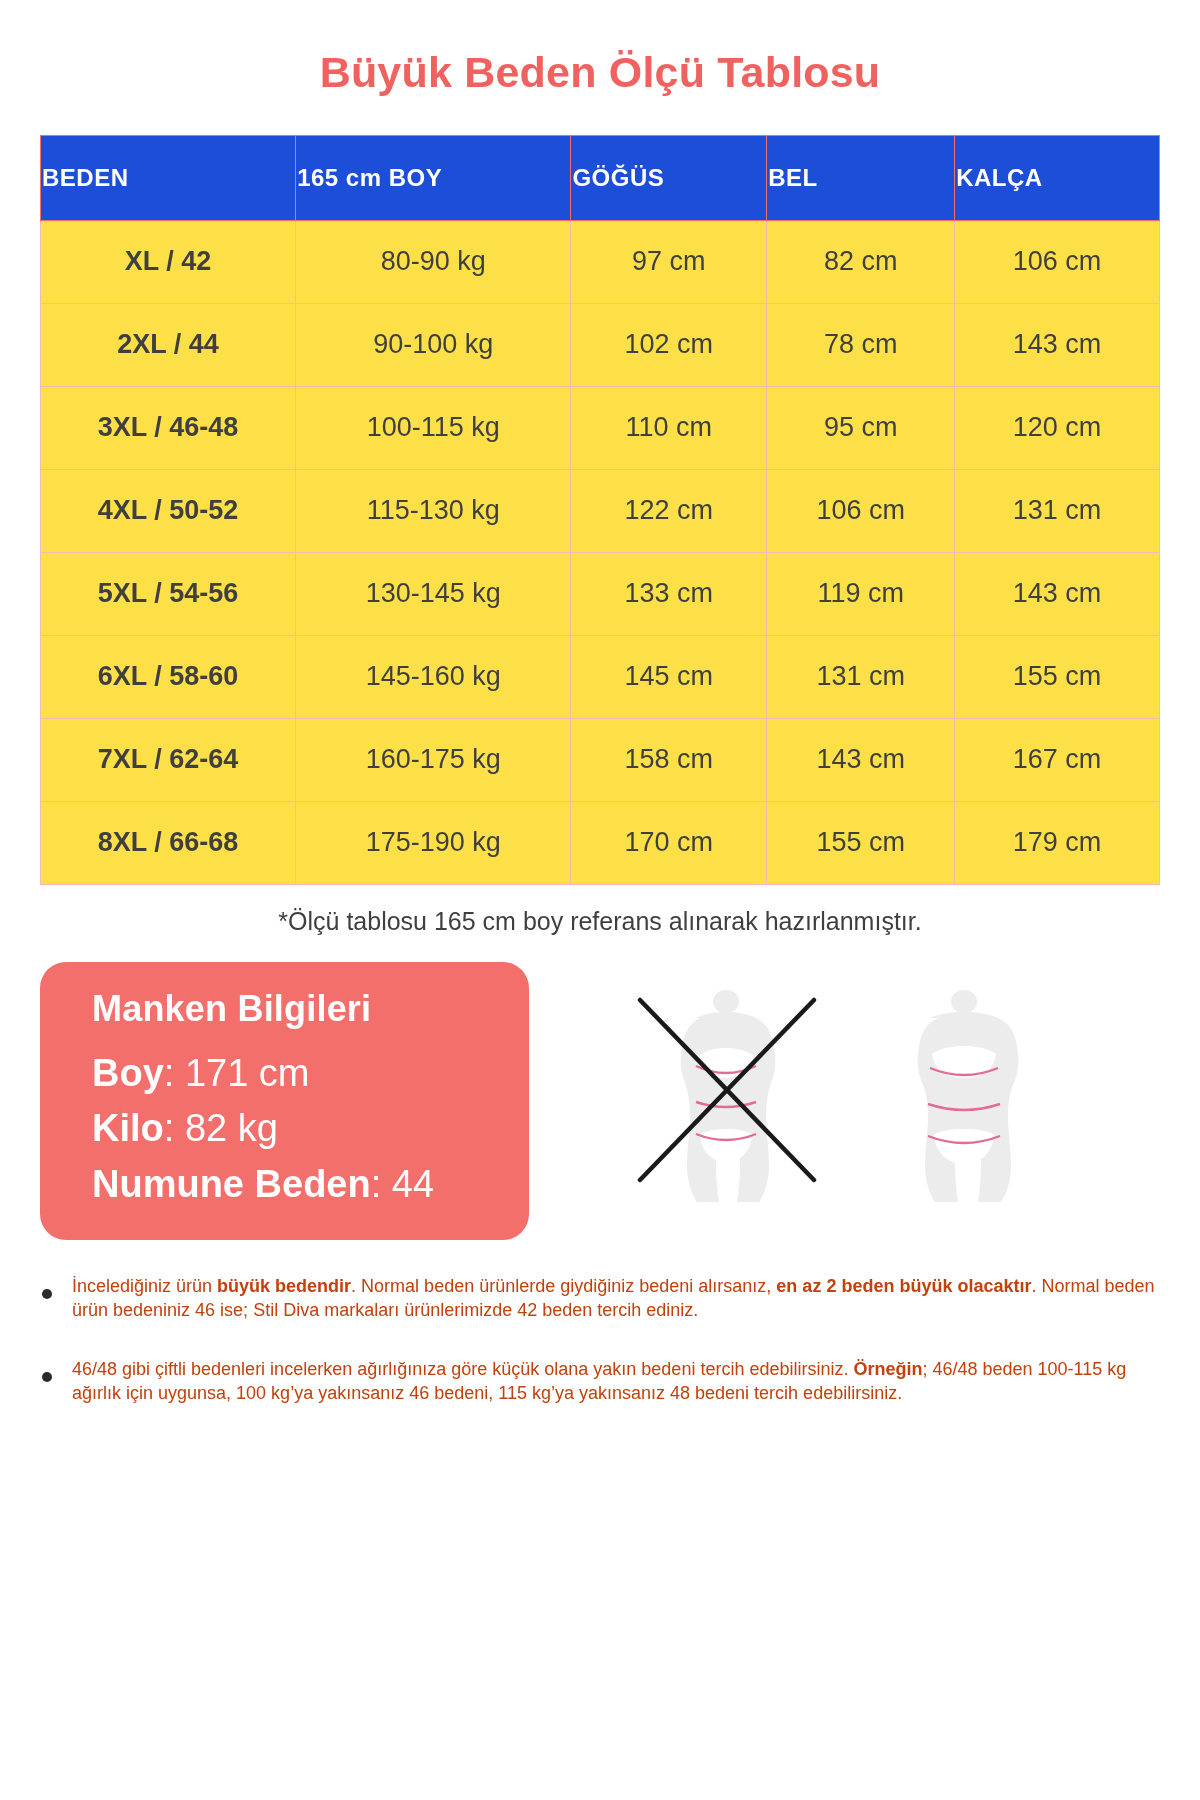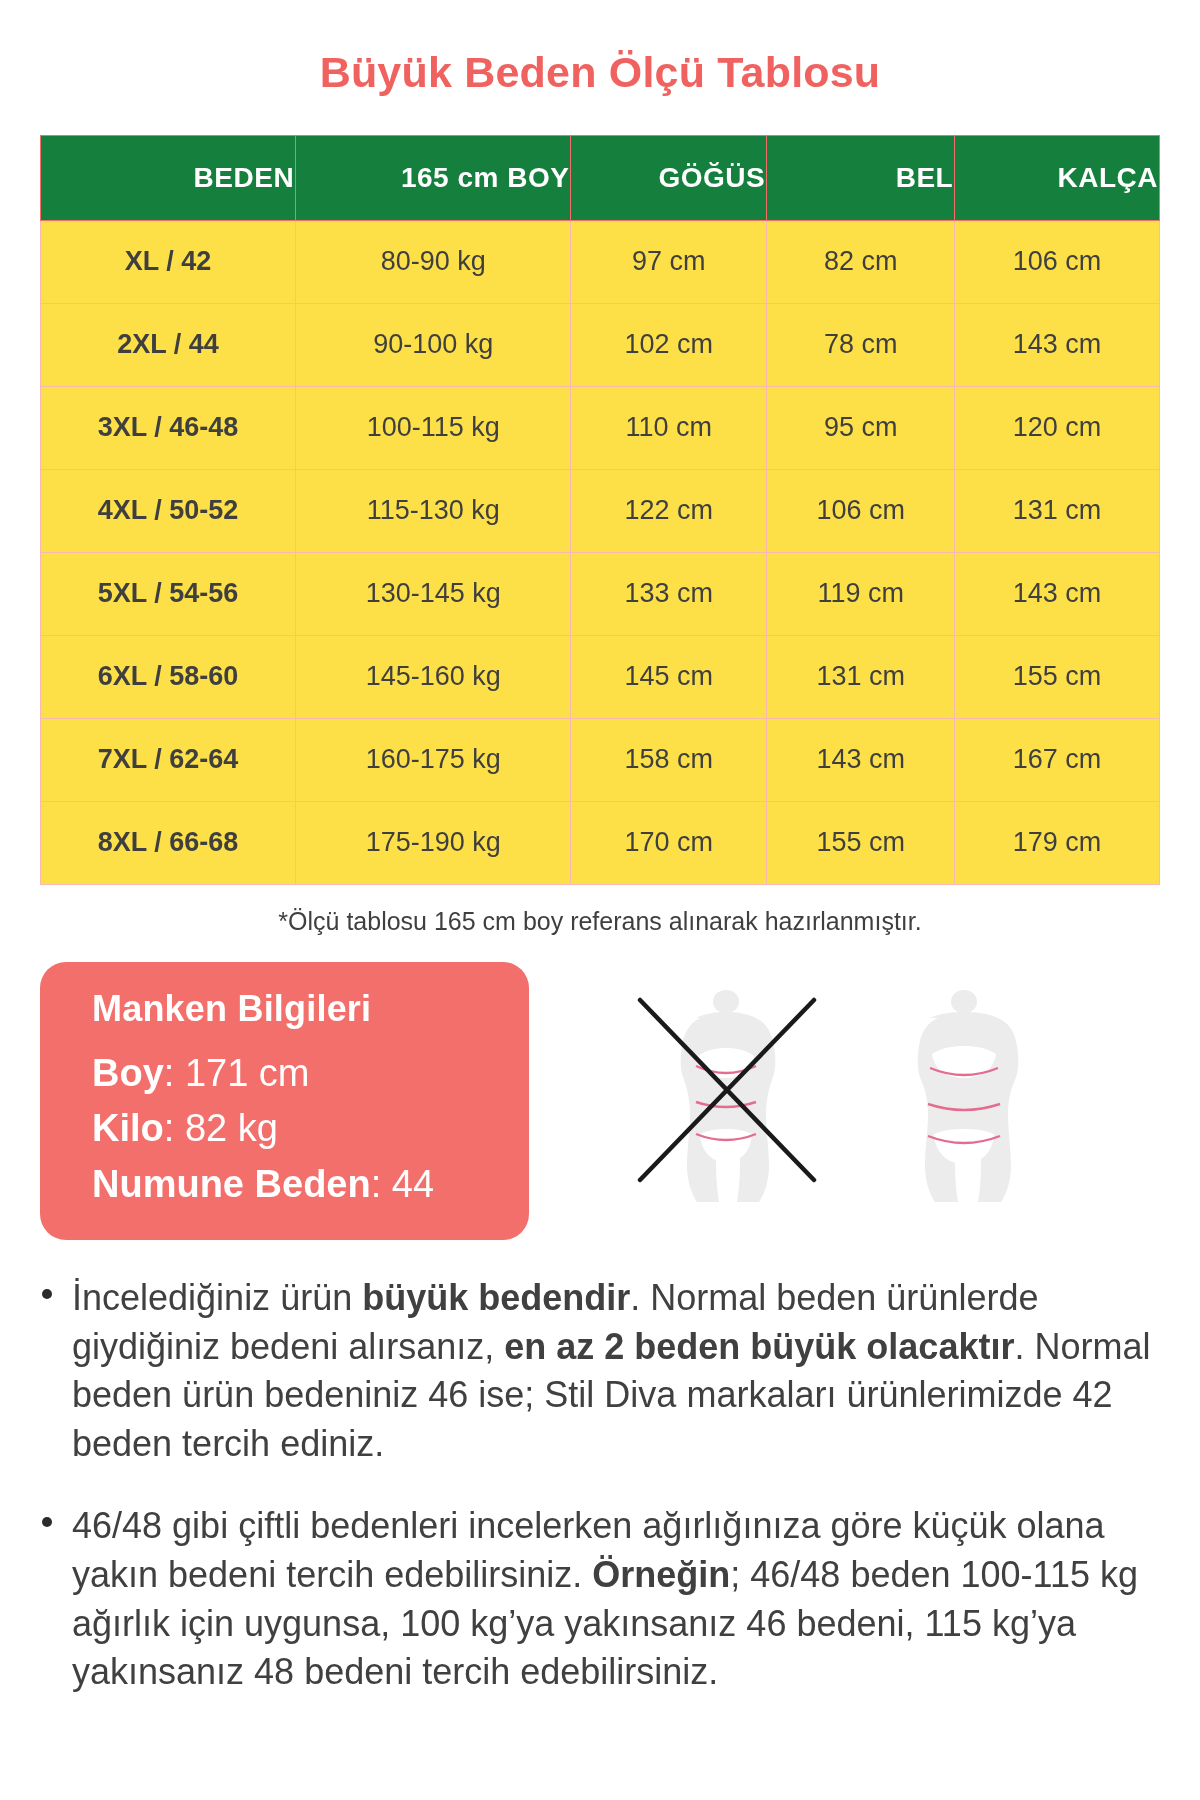--- a/index.html
+++ b/index.html
@@ -33,27 +33,27 @@
   }
 
   
   table.size-table {
     border-collapse: collapse;
     margin: 36px auto 0 auto;
     width: 1120px;
     table-layout: fixed;
   }
   table.size-table th {
-    background: #15803d;
+    background: #1d4ed8;
     color: #ffffff;
-    font-size: 28px;
+    font-size: 24px;
     font-weight: bold;
     height: 82px;
     vertical-align: middle;
-    text-align: right;
+    text-align: left;
     letter-spacing: 0.5px;
     border: 1px solid #f36f6c;
   }
   table.size-table td {
     background: #fde047;
     border: 1px solid #f8b9b5;
     text-align: center;
     height: 80px;
     font-size: 27px;
     color: #3f3f3f;
@@ -123,23 +123,23 @@
   }
 
   
   .bullets {
     margin: 34px 0 0 0;
     padding: 0 26px 0 34px;
     list-style: none;
   }
   .bullets li {
     position: relative;
-    font-size: 36px;
+    font-size: 18px;
     line-height: 1.35;
-    color: #404040;
+    color: #c2410c;
     margin-bottom: 34px;
     padding-left: 38px;
   }
   .bullets li:before {
     content: "";
     position: absolute;
     left: 8px;
     top: 15px;
     width: 10px;
     height: 10px;

